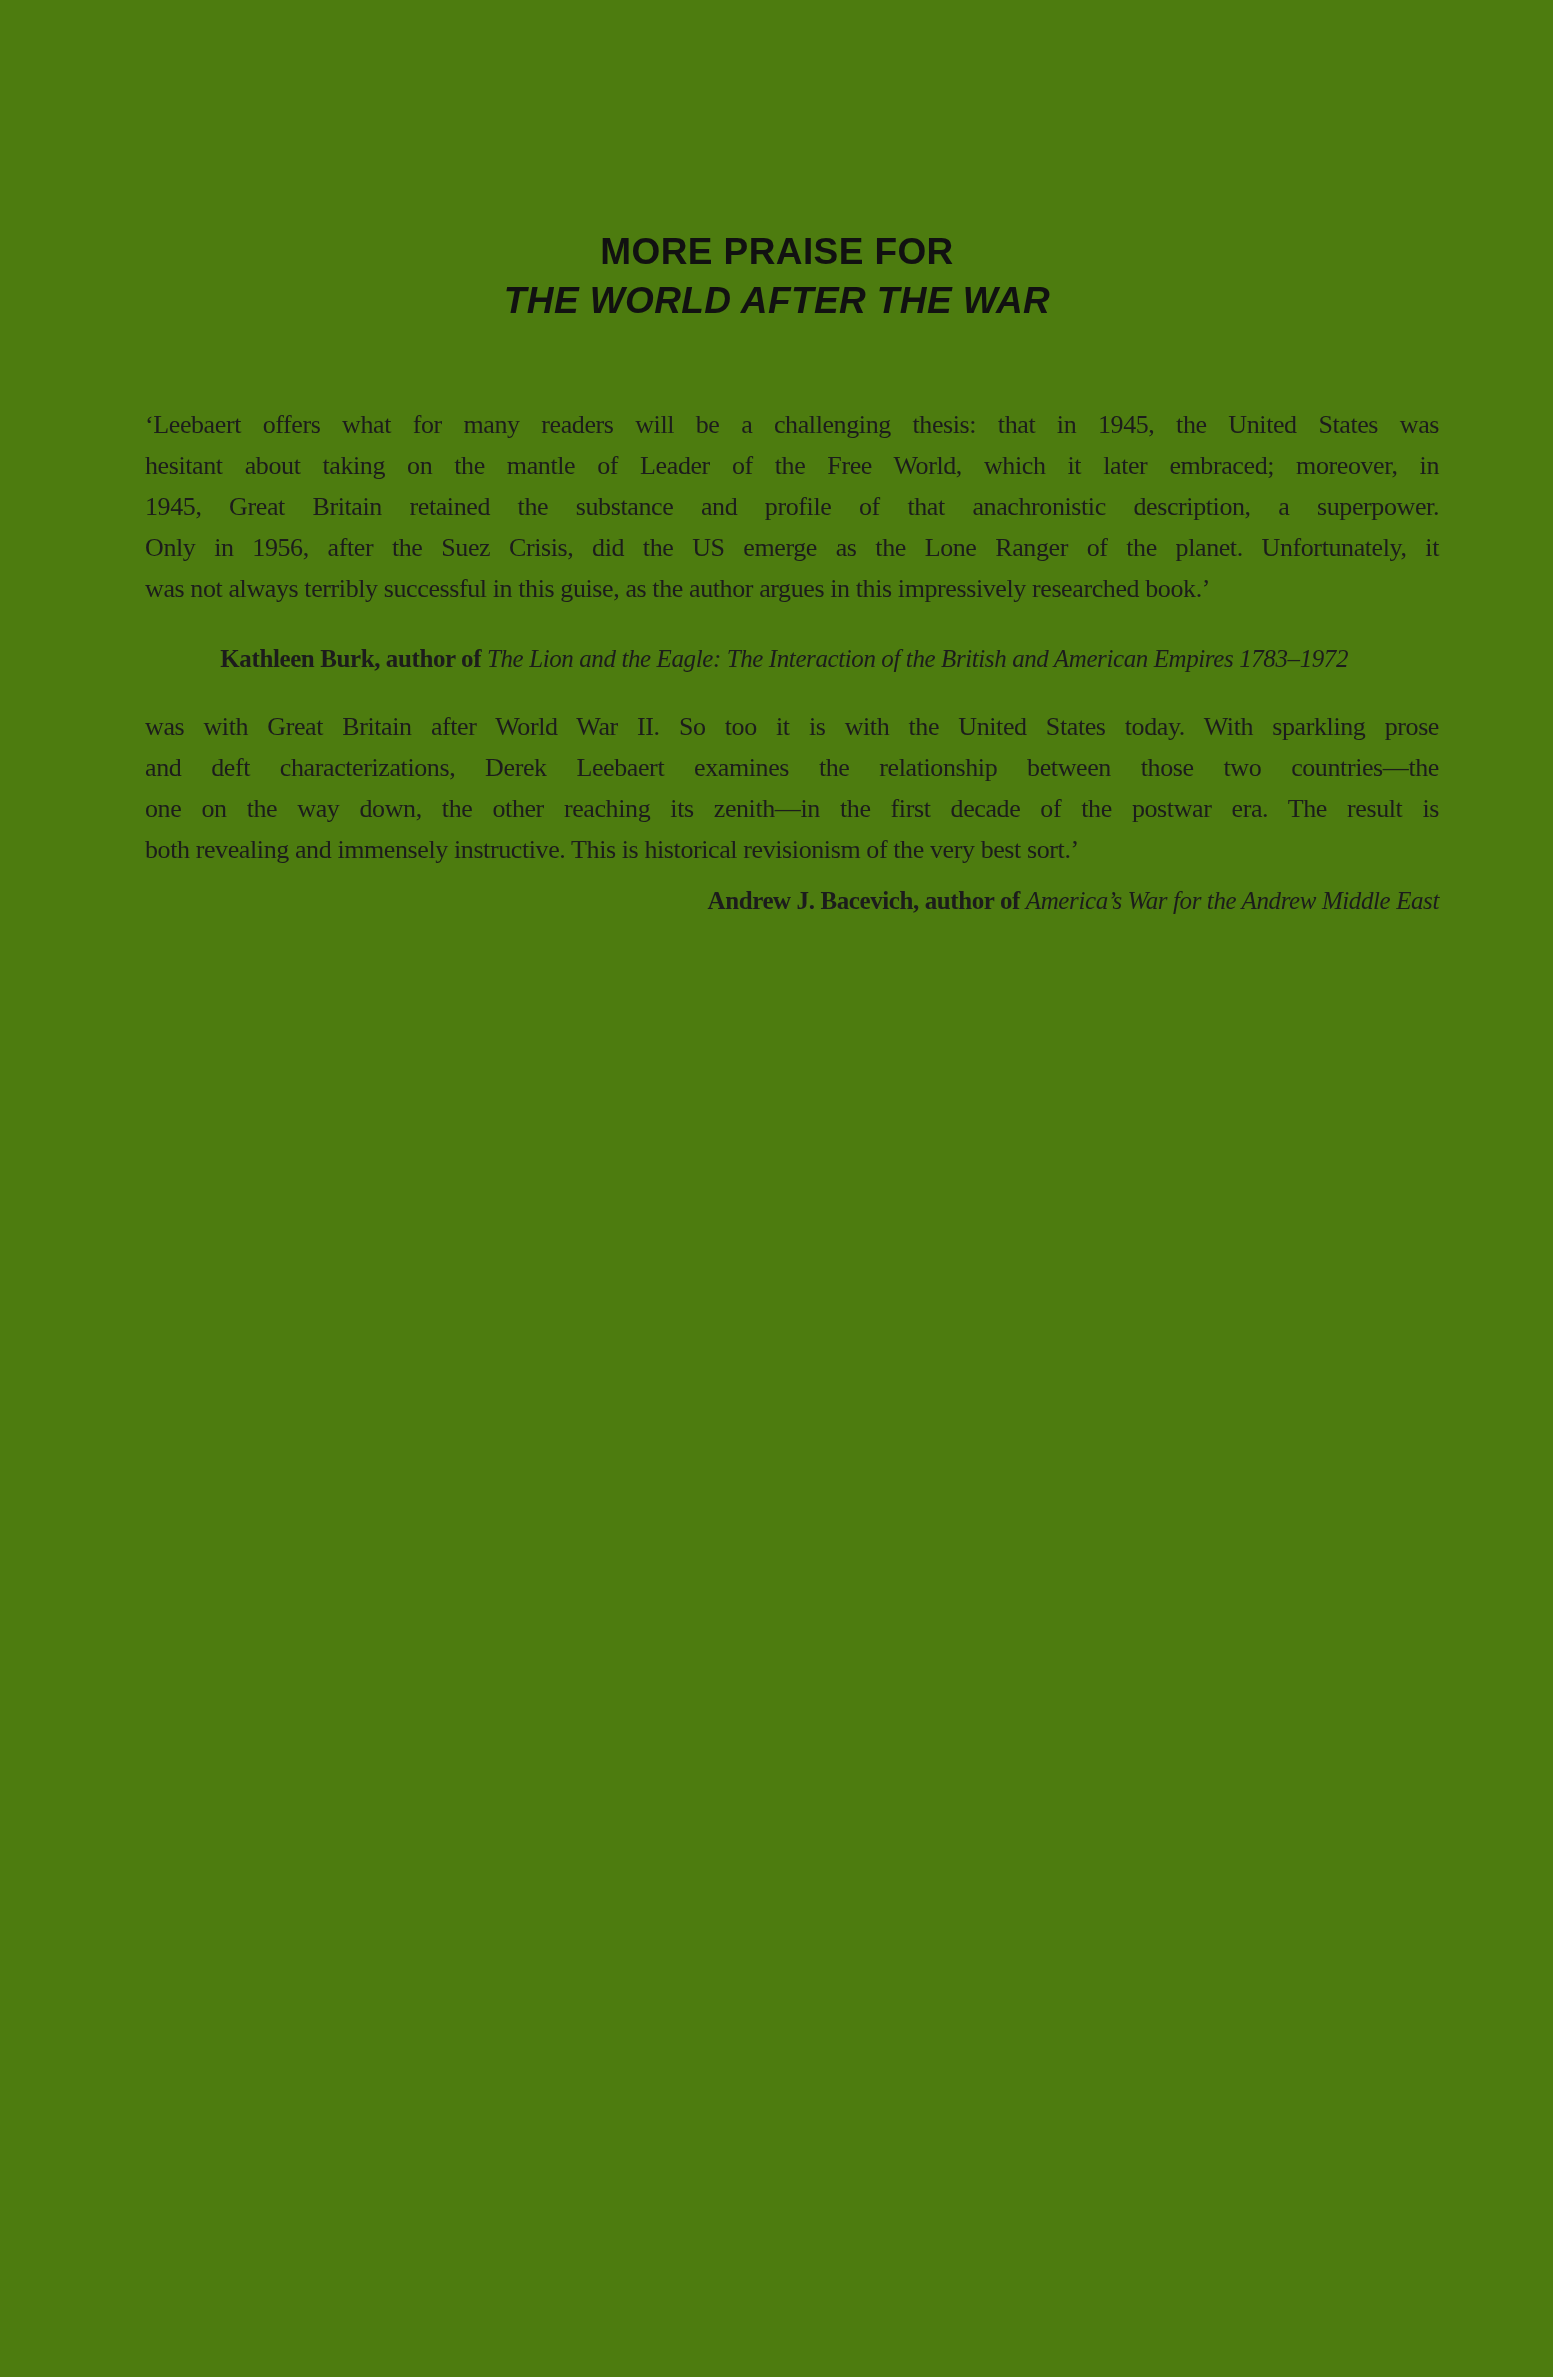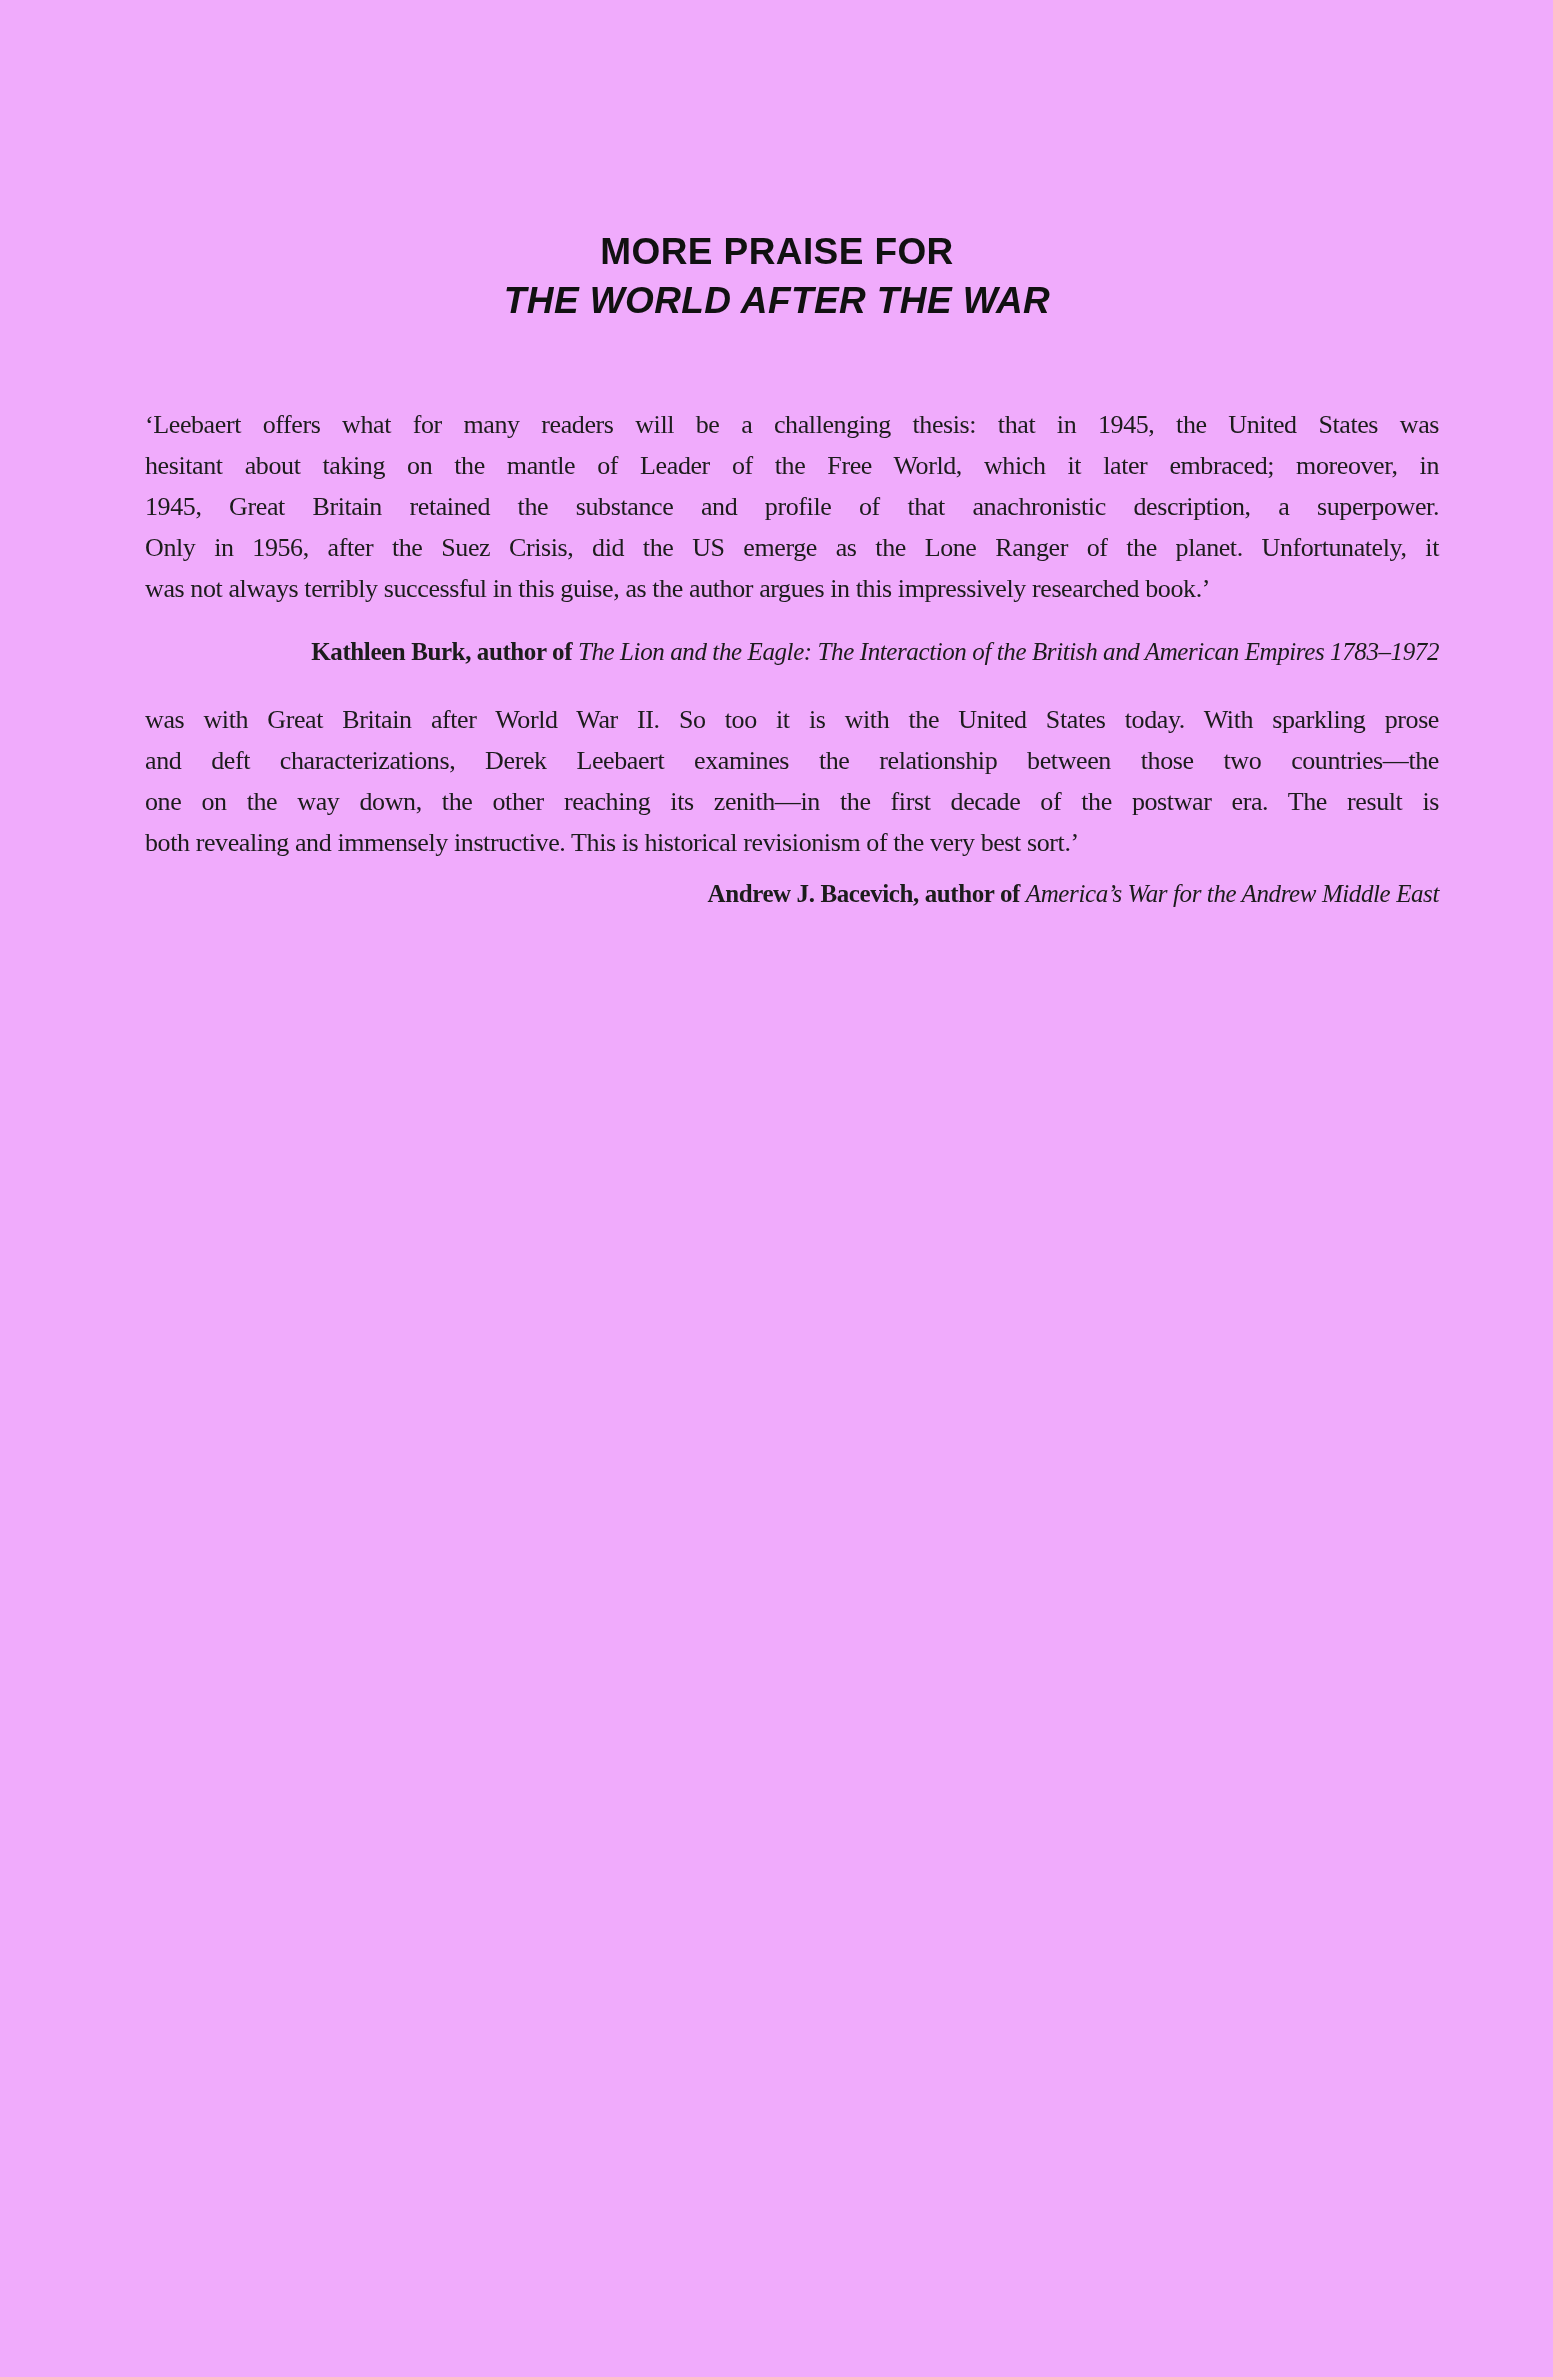--- a/index.html
+++ b/index.html
@@ -4,21 +4,21 @@
 <style>
   html, body {
     margin: 0;
     padding: 0;
     background: #ffffff;
   }
   .page {
     position: relative;
     width: 1554px;
     height: 2377px;
-    background: #f0abfc;
+    background: #4d7c0f;
     box-sizing: border-box;
     padding: 0 115px;
     overflow: hidden;
     font-family: "Liberation Serif", serif;
     color: #1c1c1c;
   }
   .title-block {
     padding-top: 227px;
     text-align: center;
     font-family: "Liberation Sans", sans-serif;
@@ -58,23 +58,23 @@
   }
   .attribution .attr-name {
     font-weight: bold;
     font-style: normal;
   }
   .attribution .attr-work {
     font-weight: normal;
     font-style: italic;
   }
   .attribution.align-left {
-    margin-top: 22px;
+    margin-top: 29px;
     padding-left: 14.4px;
-    text-align: right;
+    text-align: center;
   }
   .attribution.align-right {
     margin-top: 10.8px;
     text-align: right;
   }
 </style>
 </head>
 <body>
 
 <div class="page">

